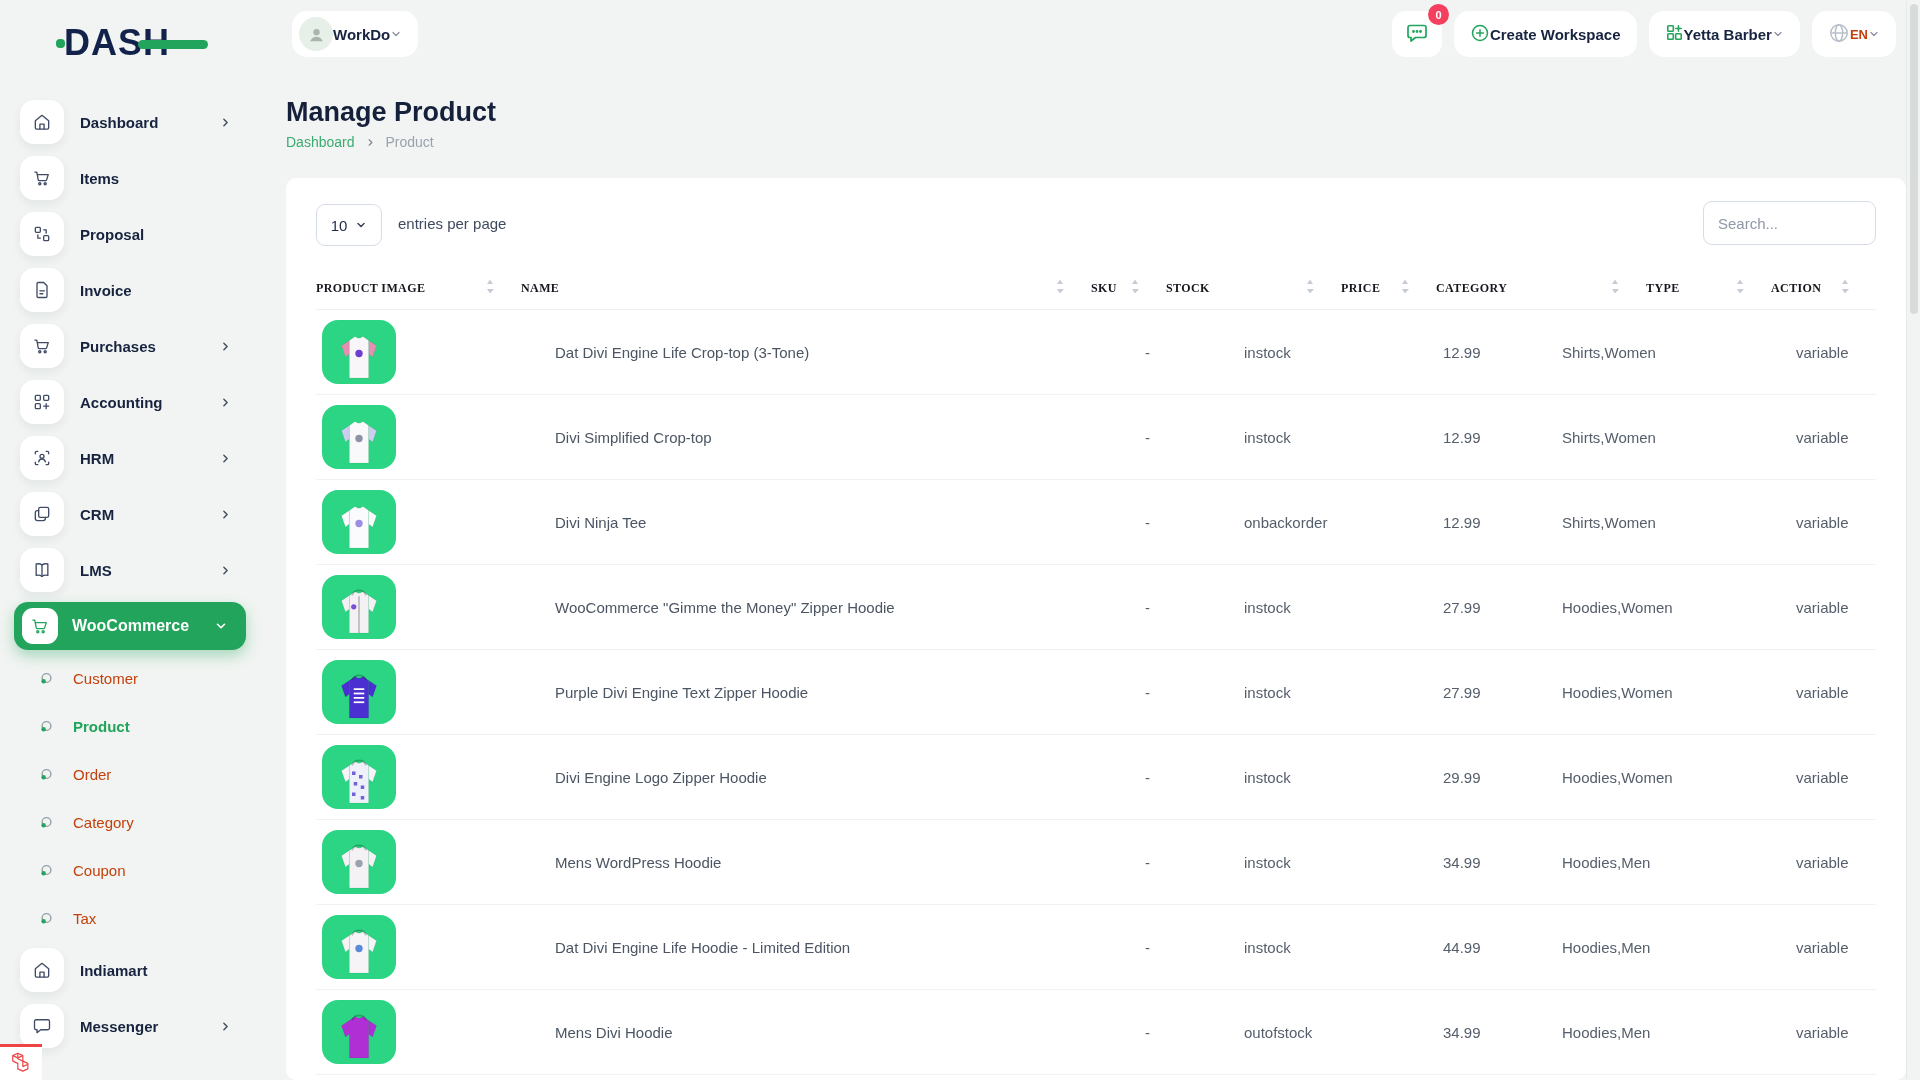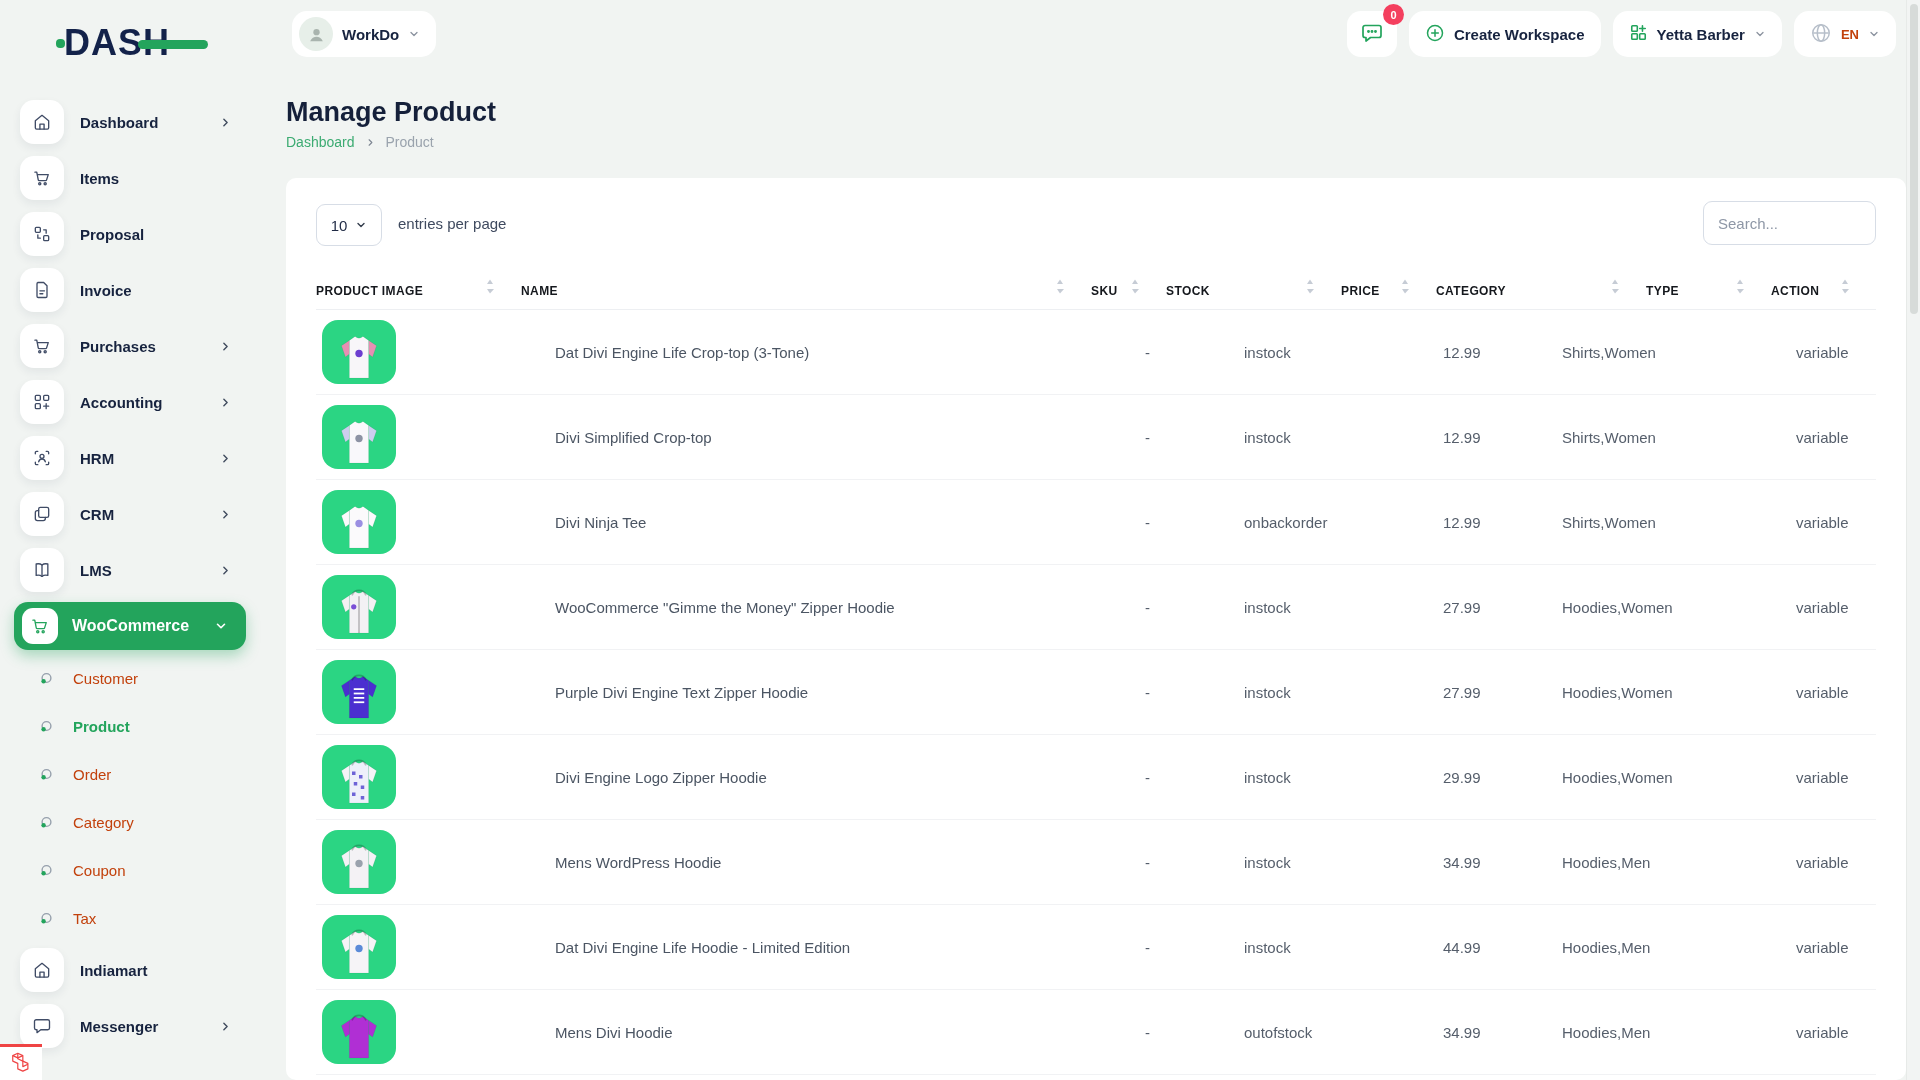--- a/index.html
+++ b/index.html
@@ -28,21 +28,21 @@
   .pill-bg .nav-label { color:#ffffff; font-weight:700; font-size:16px; margin-left:14px; }
   .pill-bg .nav-chev { color:#ffffff; margin-right:18px; }
   .sub-item { height:48px; display:flex; align-items:center; padding-left:40px; cursor:pointer; }
   .sub-item .bullet { display:flex; }
   .sub-label { margin-left:20px; font-size:15px; font-weight:500; color:#c2410c; }
   .sub-item.active .sub-label { color:#23a45c; font-weight:700; }
   .debug-toggle { position:absolute; left:0; bottom:0; width:42px; height:36px; background:#fff;
                   border-top:3px solid #ef4444; display:flex; align-items:center; justify-content:center; cursor:pointer; }
   
   .topbar { position:absolute; left:260px; top:0; right:14px; height:68px; }
-  .tb-pill { background:#ffffff; border-radius:15px; height:46px; display:flex; align-items:center; gap:9px;
+  .tb-pill { background:#ffffff; border-radius:15px; height:46px; display:flex; align-items:center; gap:0;
              padding:0 16px; border:none; cursor:pointer; font-family:inherit; }
   .workspace { position:absolute; left:32px; top:11px; padding:0 16px 0 7px; }
   .avatar { width:34px; height:34px; border-radius:50%; background:#e7efe9; display:flex; align-items:center; justify-content:center; }
   .tb-label { font-size:15px; font-weight:600; color:#17233f; }
   .tb-chev { color:#8b939f; display:flex; }
   .top-right { position:absolute; right:10px; top:11px; display:flex; gap:12px; }
   .iconbtn { position:relative; width:50px; height:46px; background:#fff; border-radius:14px; border:none;
              display:flex; align-items:center; justify-content:center; color:#23a45c; cursor:pointer; }
   .badge { position:absolute; top:-7px; right:-7px; min-width:21px; height:21px; border-radius:11px; background:#f43f5e;
            color:#fff; font-size:11px; font-weight:700; display:flex; align-items:center; justify-content:center; padding:0 4px; }
@@ -59,21 +59,21 @@
   .select { position:absolute; left:0; top:26px; width:66px; height:42px; border:1px solid #d7dde6; border-radius:9px;
             display:flex; align-items:center; justify-content:center; gap:8px; cursor:pointer; background:#fff; }
   .select-value { font-size:15px; color:#1f2a44; }
   .select .tb-chev { color:#333c4c; }
   .entries-label { position:absolute; left:82px; top:37px; font-size:15px; color:#3f4a5f; }
   .search { position:absolute; right:0; top:23px; width:173px; height:44px; border:1px solid #d7dde6; border-radius:9px;
             padding:0 14px; font-size:15px; color:#333; font-family:inherit; outline:none; background:#fff; }
   .search::placeholder { color:#8e97a6; }
   .grid { display:grid; grid-template-columns:205px 570px 75px 175px 95px 210px 125px 105px; }
   .thead { height:42px; border-bottom:1px solid #edeff2; align-items:center; }
-  .th { display:flex; align-items:flex-end; justify-content:space-between; padding-right:27px; }
+  .th { display:flex; align-items:center; justify-content:space-between; padding-right:27px;font-family:Liberation Serif, serif; }
   .th-label { font-size:12px; font-weight:700; color:#15181d; letter-spacing:.4px; }
   .row { height:85px; border-bottom:1px solid #f1f2f4; align-items:center;gap:24px; }
   .cell { font-size:15px; color:#555e6b; padding-left:6px; }
   .cell.name { color:#4b5563; padding-left:10px; }
   .pimg { width:74px; height:64px; border-radius:16px; background:#2bd583; display:flex; align-items:flex-end;
           justify-content:center; overflow:hidden; }
   .action-btn { width:36px; height:34px; border-radius:9px; background:#21a55b; border:none; color:#fff;
                 display:flex; align-items:center; justify-content:center; cursor:pointer; }
   
   .scrollbar { position:absolute; right:0; top:0; width:14px; height:1080px; background:#f2f4f3; border-left:1px solid #e7eae8; }

